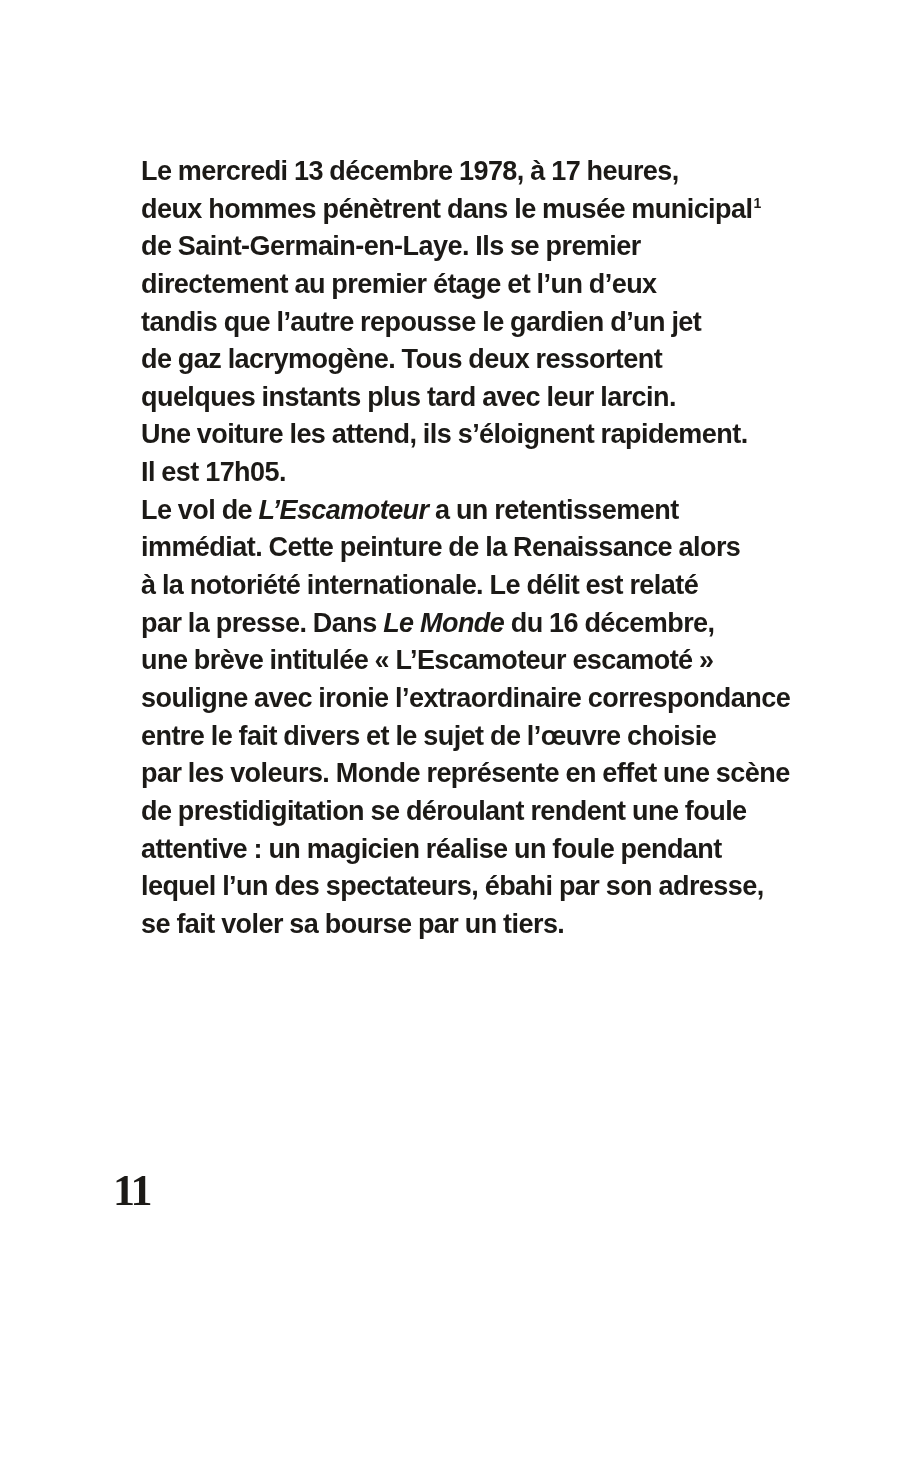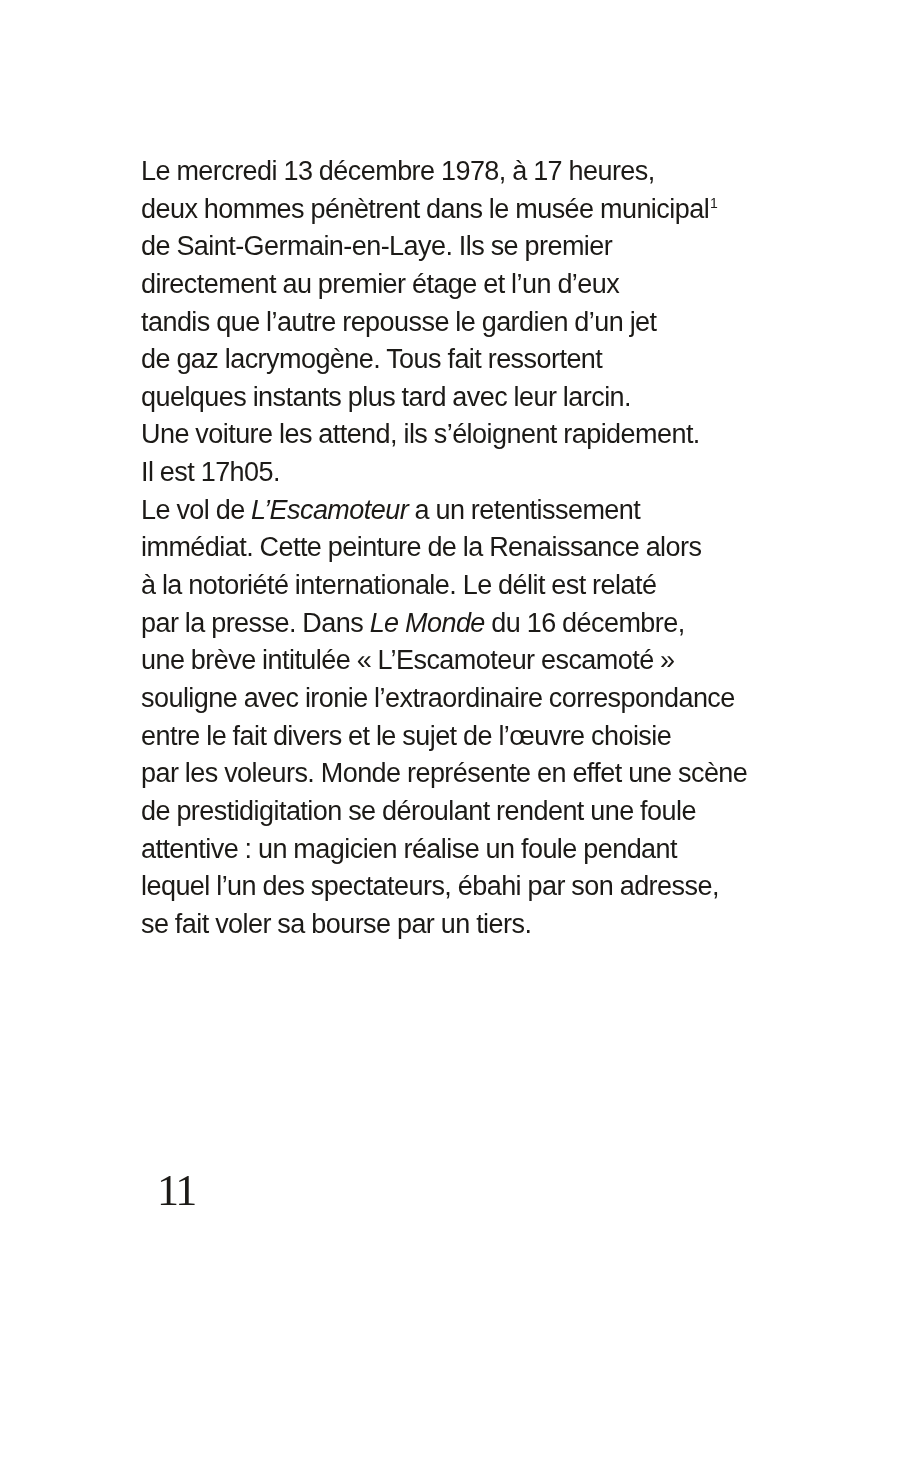--- a/index.html
+++ b/index.html
@@ -3,21 +3,21 @@
   <meta charset="utf-8">
   <style>
     html, body { margin: 0; padding: 0; }
     body {
       width: 898px; height: 1458px;
       background: #ffffff;
       position: relative;
       overflow: hidden;
       color: #1c1a17;
     }
-    .page { position: absolute; left: 0; top: 0; width: 898px; height: 1458px; }
+    .page { position: absolute; left: 0; top: 0; width: 898px; height: 1458px; font-weight: bold; }
     .body-text {
       position: absolute;
       left: 141px; top: 153px;
       width: 740px;
       font-family: "Liberation Sans", sans-serif;
       font-size: 27px;
       line-height: 37.65px;
       letter-spacing: -0.55px;
       word-spacing: -0.5px;
       white-space: nowrap;
@@ -26,34 +26,33 @@
     .line em { font-style: italic; }
     .line sup { font-size: 14px; vertical-align: 10px; line-height: 0; margin-left: 1px; }
     .page-number {
       position: absolute;
       left: 113px; top: 1166px;
       font-family: "Liberation Serif", serif;
       font-size: 44px;
       line-height: 50px;
       letter-spacing: -2px;
       color: #1c1a17;
-      margin-left: 44px;
     }
   </style>
 </head>
 <body>
 
 <div class="page">
   <div class="body-text">
     <span class="line"><span>Le mercredi 13 décembre 1978, à 17 heures,</span></span>
     <span class="line"><span>deux hommes pénètrent dans le musée municipal</span><sup>1</sup></span>
     <span class="line"><span>de Saint-Germain-en-Laye. Ils se premier</span></span>
     <span class="line"><span>directement au premier étage et l’un d’eux</span></span>
     <span class="line"><span>tandis que l’autre repousse le gardien d’un jet</span></span>
-    <span class="line"><span>de gaz lacrymogène. Tous fait ressortent</span></span>
+    <span class="line"><span>de gaz lacrymogène. Tous deux ressortent</span></span>
     <span class="line"><span>quelques instants plus tard avec leur larcin.</span></span>
     <span class="line"><span>Une voiture les attend, ils s’éloignent rapidement.</span></span>
     <span class="line"><span>Il est 17h05.</span></span>
     <span class="line" style="white-space:pre"><span>Le vol de </span><em>L’Escamoteur</em><span> a un retentissement</span></span>
     <span class="line"><span>immédiat. Cette peinture de la Renaissance alors</span></span>
     <span class="line"><span>à la notoriété internationale. Le délit est relaté</span></span>
     <span class="line" style="white-space:pre"><span>par la presse. Dans </span><em>Le Monde</em><span> du 16 décembre,</span></span>
     <span class="line"><span>une brève intitulée « L’Escamoteur escamoté »</span></span>
     <span class="line"><span>souligne avec ironie l’extraordinaire correspondance</span></span>
     <span class="line"><span>entre le fait divers et le sujet de l’œuvre choisie</span></span>

